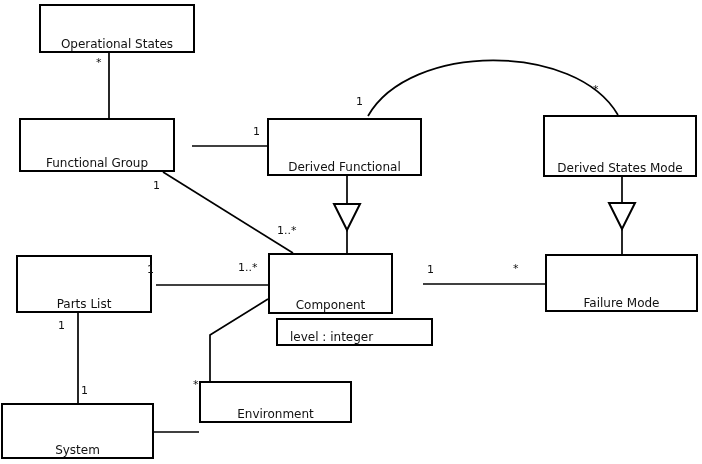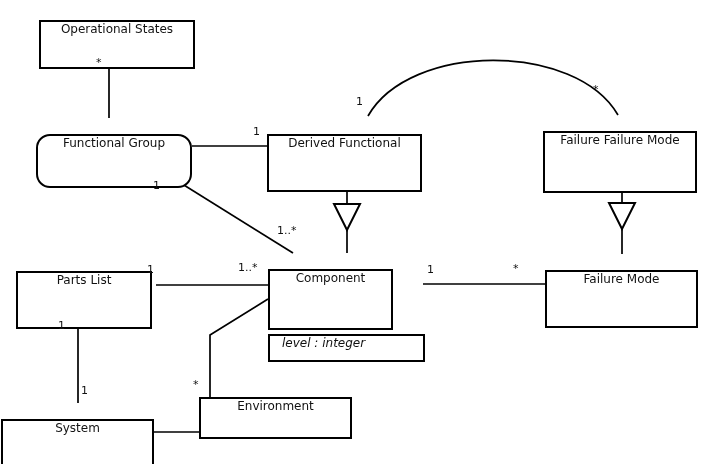--- a/index.html
+++ b/index.html
@@ -17,26 +17,25 @@
     left: 0; top: 0;
     width: 702px; height: 464px;
     z-index: 1;
   }
   .node {
     position: absolute;
     box-sizing: border-box;
     border: 2px solid #000;
     background: #ffffff;
     display: flex;
-    align-items: flex-start;
+    align-items: flex-end;
     justify-content: center;
     font-size: 12px;
     z-index: 2;
     white-space: nowrap;
-    margin-top: 16px;
   }
   .node.attr-compartment {
     justify-content: flex-start;
     padding-left: 12px;
   }
   .mult {
     position: absolute;
     font-size: 11px;
     line-height: 13px;
     z-index: 3;
@@ -78,40 +77,40 @@
     <g stroke="#000" stroke-width="2" fill="#fff">
       <polygon points="334,204 360,204 347,230"></polygon>
       <polygon points="609,203 635,203 622,229"></polygon>
     </g>
   </svg>
 
   <div class="node" style="left:39px; top:4px; width:156px; height:49px;">
     <span>Operational States</span>
   </div>
 
-  <div class="node" style="left:36px; top:118px; width:156px; height:54px;border-radius:14px;">
+  <div class="node" style="left:19px; top:118px; width:156px; height:54px;">
     <span>Functional Group</span>
   </div>
 
   <div class="node" style="left:267px; top:118px; width:155px; height:58px;">
     <span>Derived Functional</span>
   </div>
 
   <div class="node" style="left:543px; top:115px; width:154px; height:62px;">
-    <span>Failure Failure Mode</span>
+    <span>Derived States Mode</span>
   </div>
 
   <div class="node" style="left:16px; top:255px; width:136px; height:58px;">
     <span>Parts List</span>
   </div>
 
   <div class="node" style="left:268px; top:253px; width:125px; height:61px;">
     <span>Component</span>
   </div>
-  <div class="node attr-compartment" style="left:268px; top:318px; width:157px; height:28px;font-style:italic;">
+  <div class="node attr-compartment" style="left:276px; top:318px; width:157px; height:28px;">
     <span>level : integer</span>
   </div>
 
   <div class="node" style="left:545px; top:254px; width:153px; height:58px;">
     <span>Failure Mode</span>
   </div>
 
   <div class="node" style="left:1px; top:403px; width:153px; height:56px;">
     <span>System</span>
   </div>

